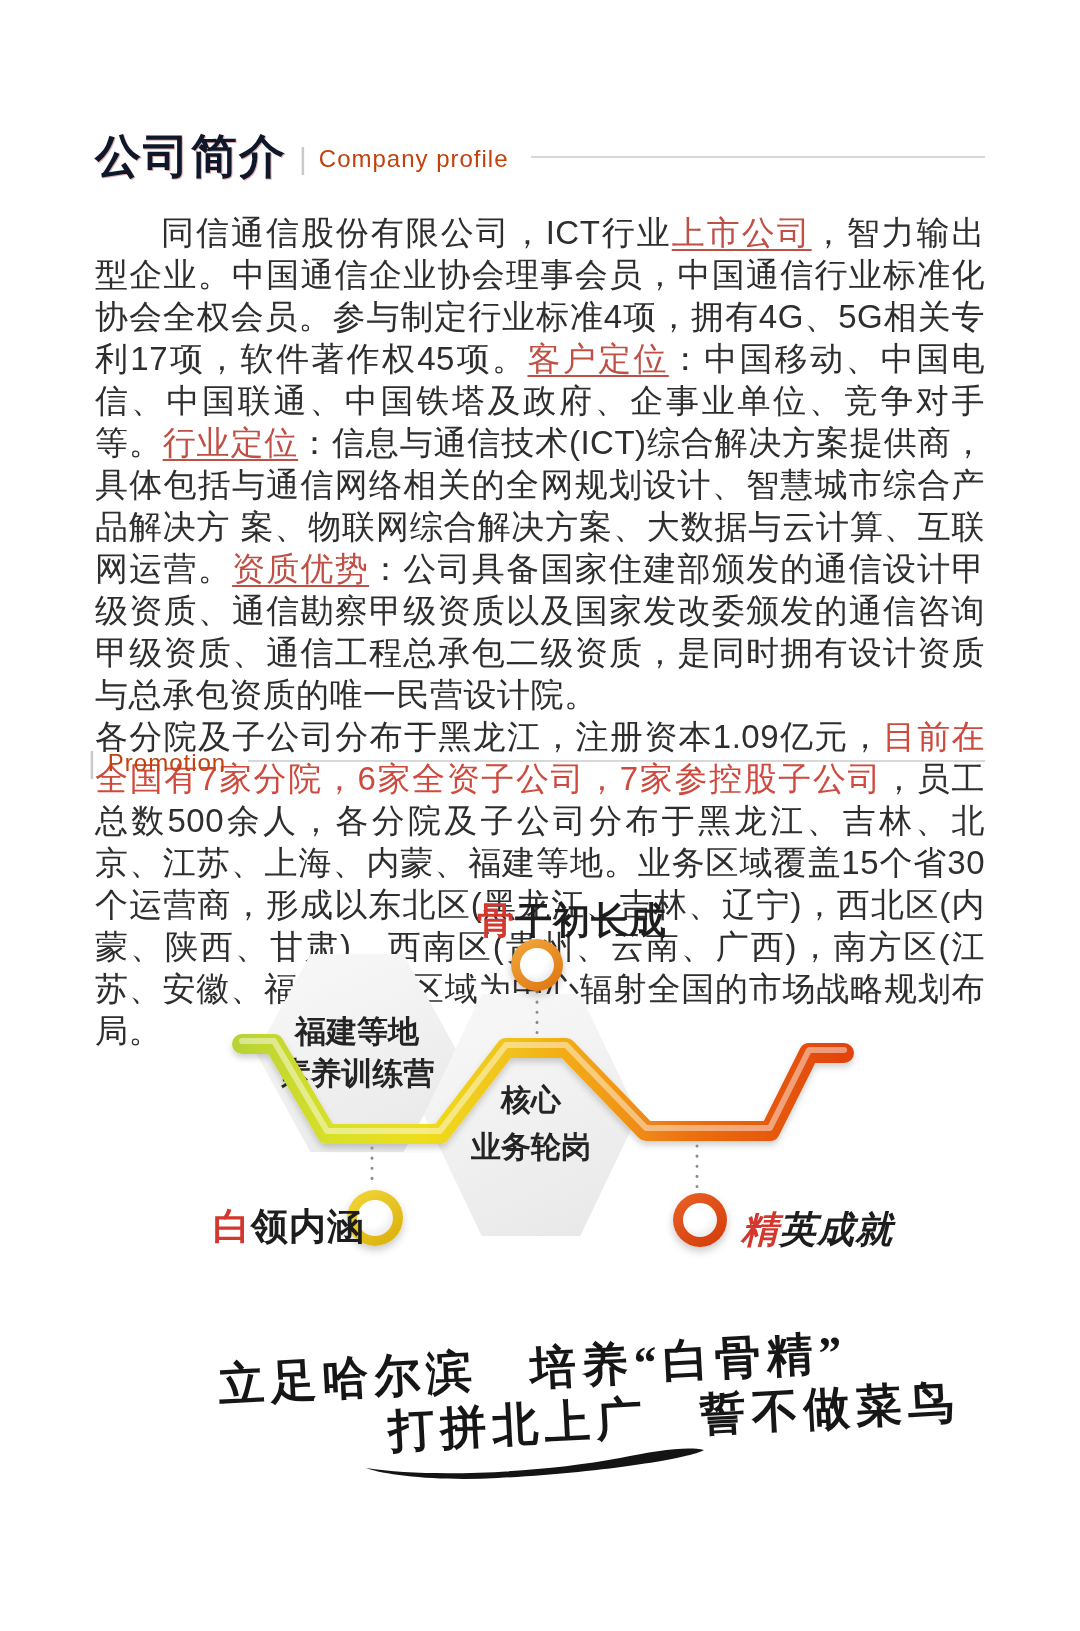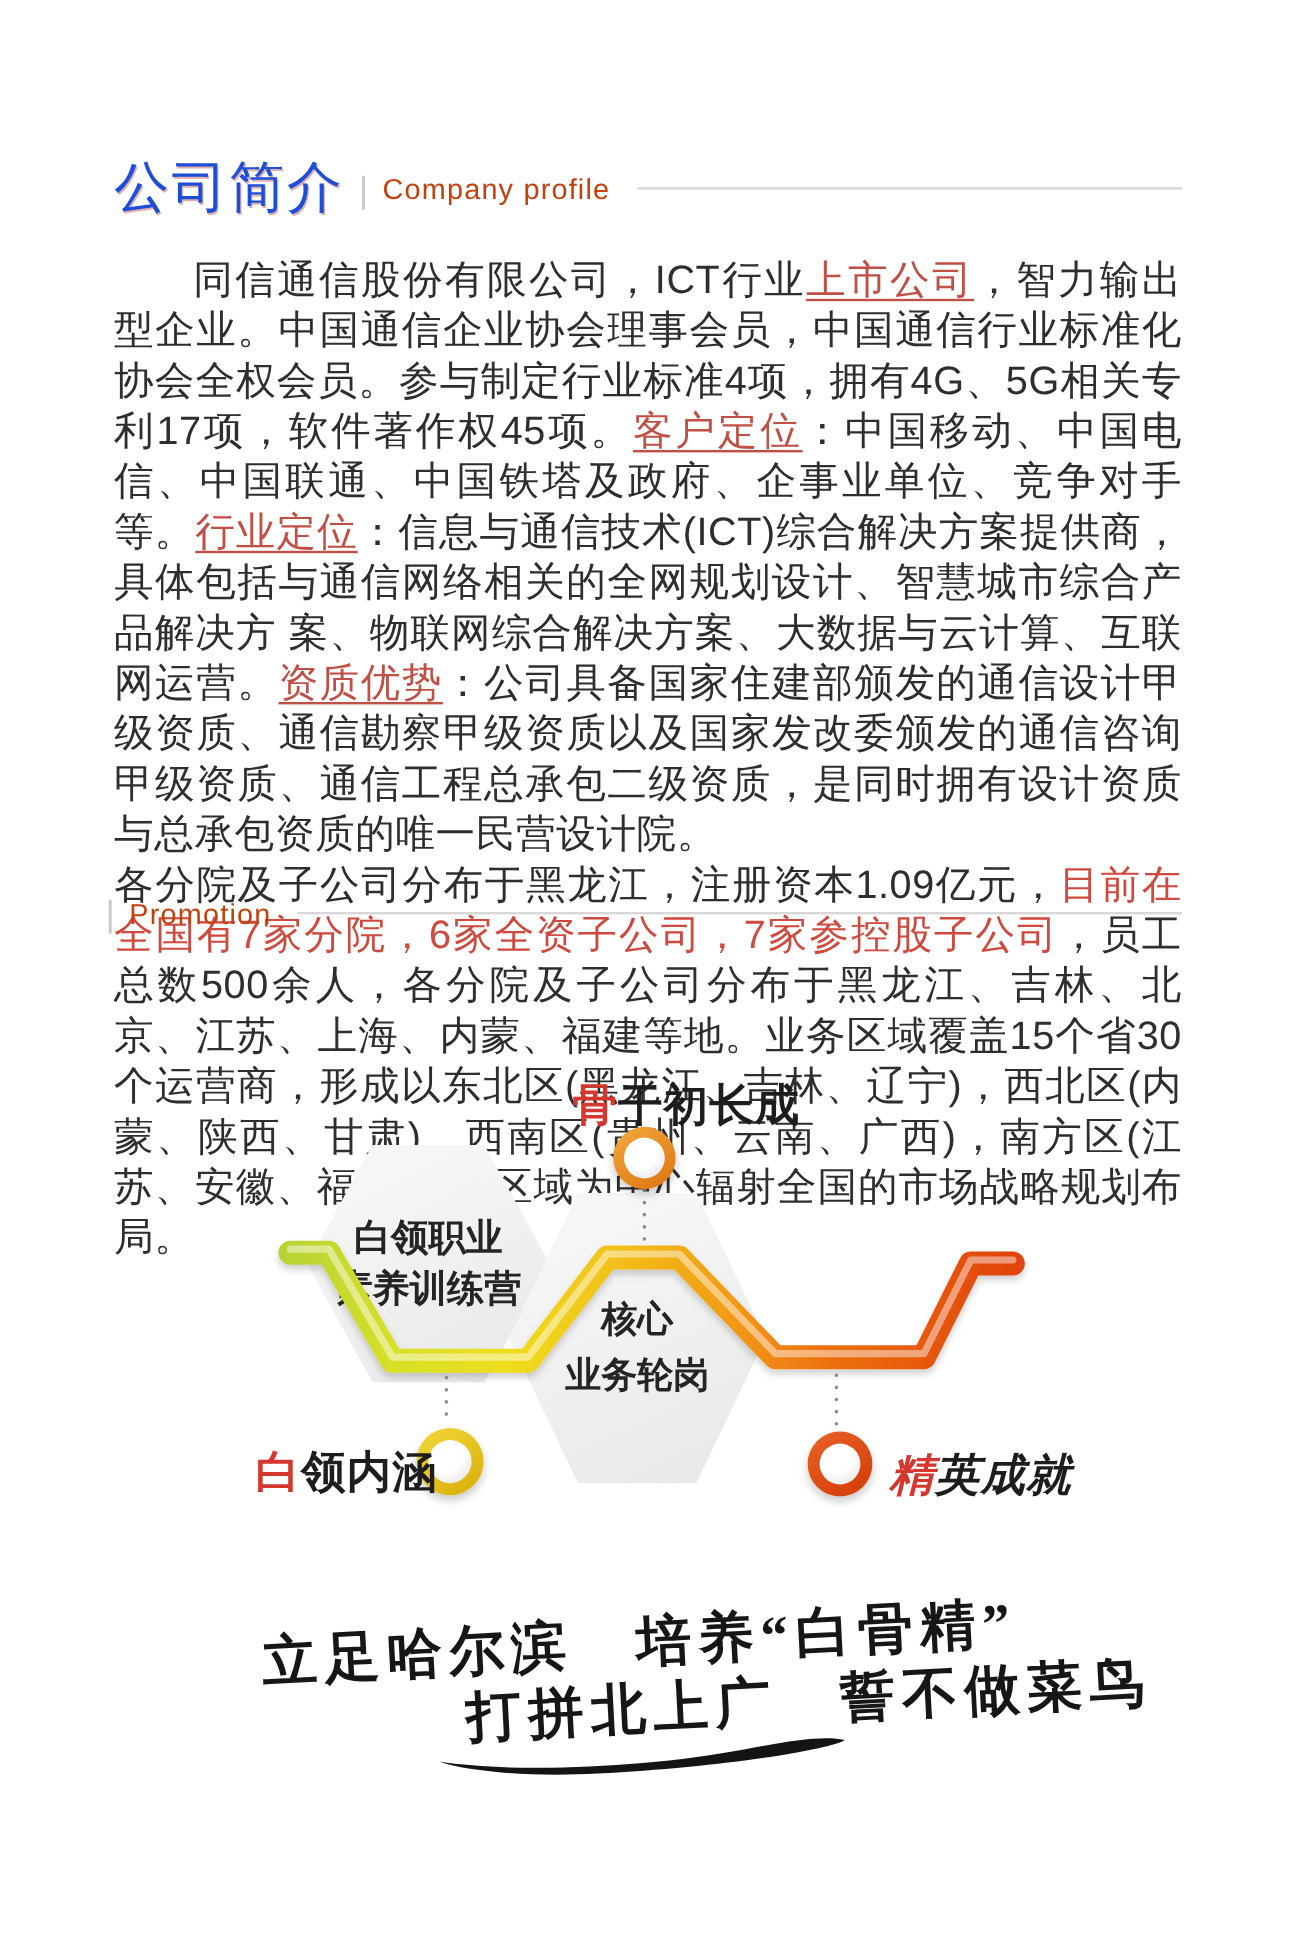--- a/index.html
+++ b/index.html
@@ -2,21 +2,21 @@
 <html><head>
 <meta charset="utf-8">
 <style>
   html,body{margin:0;padding:0;background:#ffffff;}
   .page{
     position:relative;width:1080px;height:1631px;background:#ffffff;overflow:hidden;
     font-family:"Liberation Sans","DejaVu Sans",sans-serif;color:#303030;
   }
   
   .sec-header{position:absolute;left:95px;width:890px;display:flex;align-items:center;gap:12px;}
-  .sec-title{font-weight:normal;color:#1d4ed8;letter-spacing:2px;white-space:nowrap;
+  .sec-title{font-weight:bold;color:#0f172a;letter-spacing:2px;white-space:nowrap;
     text-shadow:1px 1px 0 rgba(170,30,20,.35);}
   .h1-size{font-size:46px;}
   .h2-size{font-size:42px;}
   .sec-pipe{color:#c9c9c9;font-size:30px;font-weight:400;transform:translateY(2px);}
   .sec-sub{color:#c2410c;font-size:24px;letter-spacing:1px;white-space:nowrap;transform:translateY(2px);}
   .sec-line{flex:1;height:2px;background:#d8d8d8;margin-left:10px;}
   
   .body-text{position:absolute;left:95px;top:212px;width:890px;font-size:33px;line-height:42px;
     text-align:justify;color:#2e2e2e;letter-spacing:.5px;}
   .body-text p{margin:0;}
@@ -74,21 +74,21 @@
   </div>
 
   <header class="sec-header" style="top:744px;left:88px;width:897px;">
     <span class="sec-pipe">|</span>
     <span class="sec-sub">Promotion</span>
     <span class="sec-line"></span>
   </header>
 
   <div class="hex" style="left:256px;top:954px;width:202px;height:198px;">
     <div class="hex-label hex-small">
-      <div>白领职业</div>
+      <div>福建等地</div>
       <div>素养训练营</div>
     </div>
   </div>
   <div class="hex" style="left:424px;top:994px;width:214px;height:242px;">
     <div class="hex-label hex-big" style="transform:translateY(8px);">
       <div>核心</div>
       <div>业务轮岗</div>
     </div>
   </div>
 

